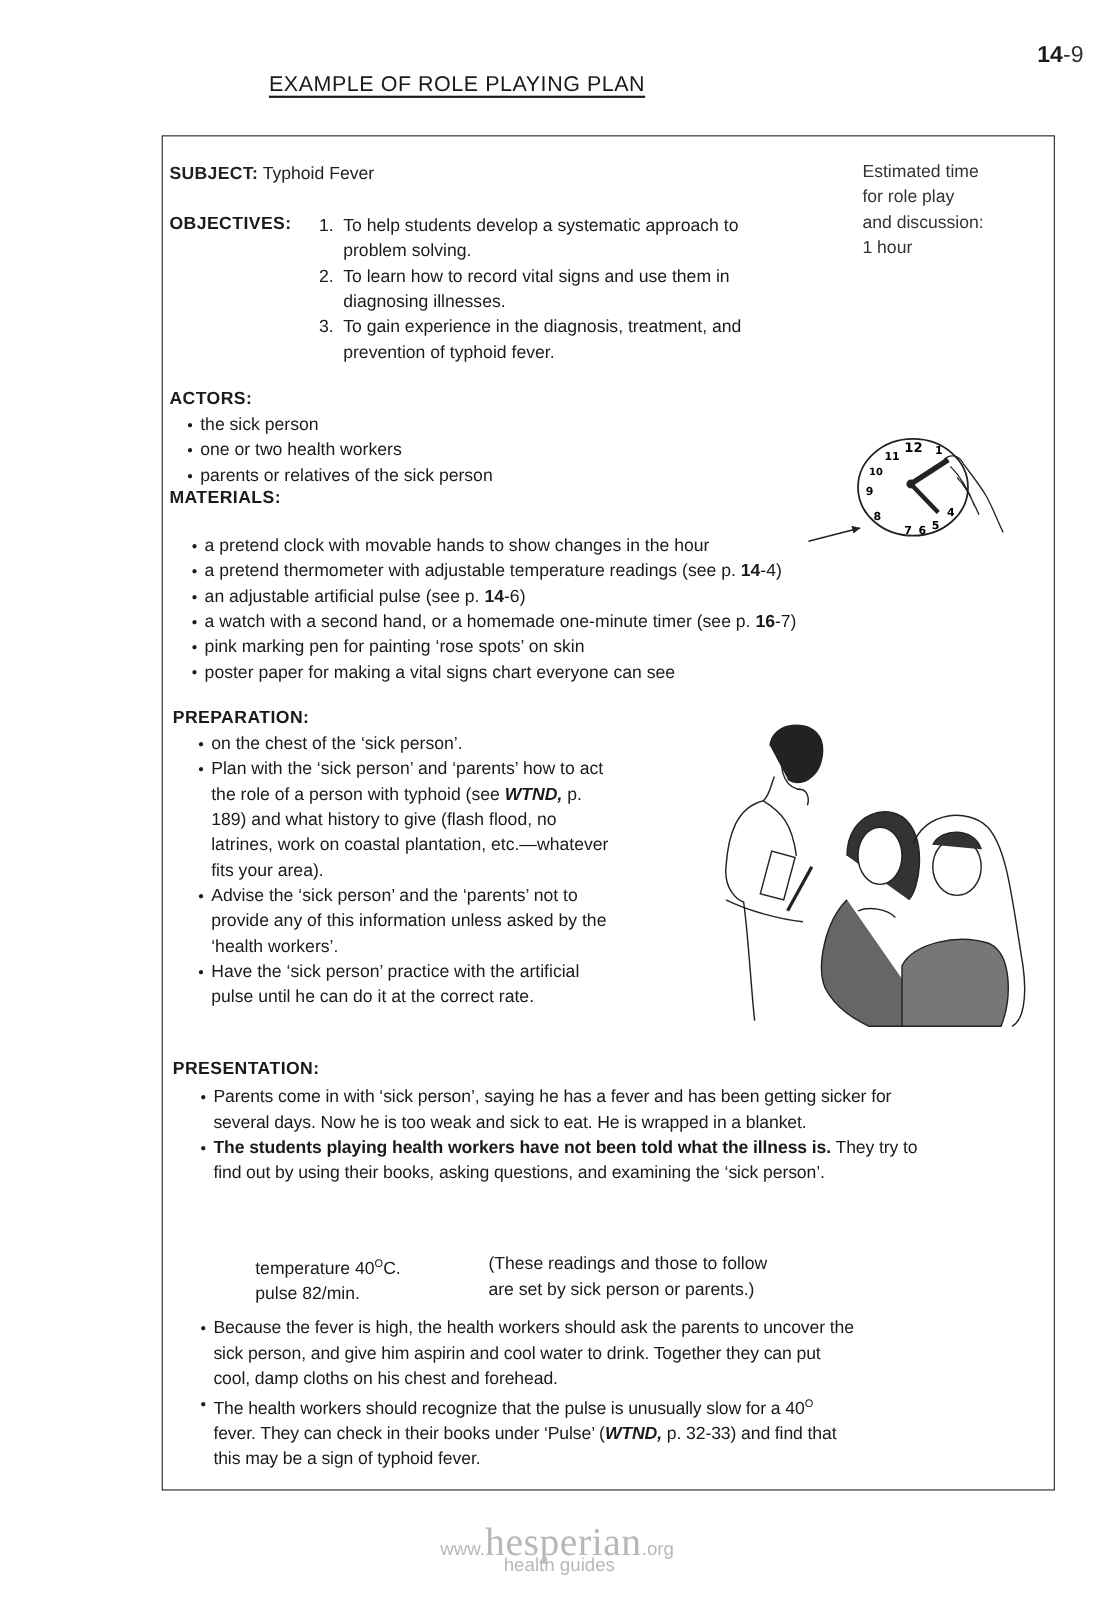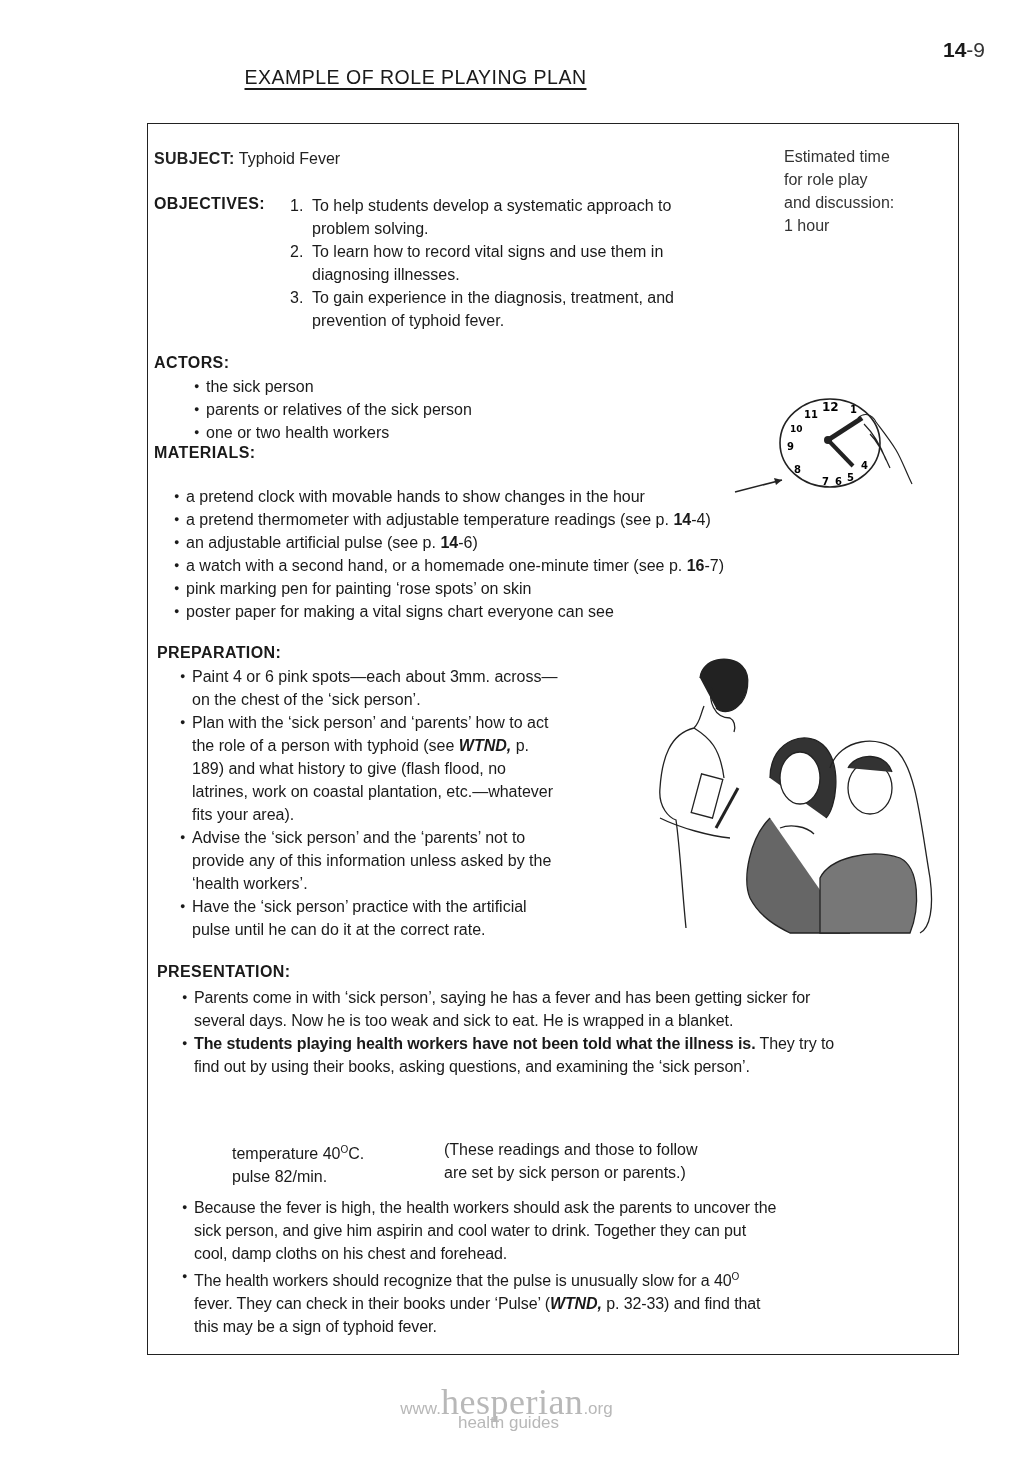--- a/index.html
+++ b/index.html
@@ -65,24 +65,24 @@
 <div class="obj-item" style="top:240px;">
   <div><span class="num">2.</span><span>To learn how to record vital signs and use them in</span></div>
   <div class="cont">diagnosing illnesses.</div>
 </div>
 <div class="obj-item" style="top:286px;">
   <div><span class="num">3.</span><span>To gain experience in the diagnosis, treatment, and</span></div>
   <div class="cont">prevention of typhoid fever.</div>
 </div>
 
 <div class="sec-head" style="left:154px; top:354px;">ACTORS:</div>
-<ul class="bullets" style="position:absolute; left:196px; top:375px;">
+<ul class="bullets" style="position:absolute; left:172px; top:375px;">
   <li>the sick person</li>
+  <li>one or two health workers</li>
   <li>parents or relatives of the sick person</li>
-  <li>one or two health workers</li>
 </ul>
 
 <svg class="illus" style="left:730px; top:388px;" width="190" height="115" viewBox="0 0 190 115">
   <line x1="5" y1="104" x2="52" y2="92" stroke="#222" stroke-width="1.5"></line>
   <polygon points="52,92 44,90 46,97" fill="#222"></polygon>
   <ellipse cx="100" cy="55" rx="50" ry="44" fill="none" stroke="#222" stroke-width="1.6"></ellipse>
   <text x="92" y="23" font-size="12" font-weight="bold" font-family="DejaVu Sans, sans-serif">12</text>
   <text x="120" y="25" font-size="10" font-weight="bold" font-family="DejaVu Sans, sans-serif">1</text>
   <text x="131" y="81" font-size="10" font-weight="bold" font-family="DejaVu Sans, sans-serif">4</text>
   <text x="117" y="93" font-size="10" font-weight="bold" font-family="DejaVu Sans, sans-serif">5</text>
@@ -104,21 +104,20 @@
   <li><span>a pretend thermometer with adjustable temperature readings (see p. </span><b>14</b><span>-4)</span></li>
   <li><span>an adjustable artificial pulse (see p. </span><b>14</b><span>-6)</span></li>
   <li><span>a watch with a second hand, or a homemade one-minute timer (see p. </span><b>16</b><span>-7)</span></li>
   <li><span>pink marking pen for painting ‘rose spots’ on skin</span></li>
   <li><span>poster paper for making a vital signs chart everyone can see</span></li>
 </ul>
 
 <div class="sec-head" style="left:157px; top:644px;">PREPARATION:</div>
 <ul class="bullets narrow" style="position:absolute; left:182px; top:665px; width:460px;">
   <li>
-    <div>Paint 4 or 6 pink spots—each about 3mm. across—</div>
     <div>on the chest of the ‘sick person’.</div>
   </li>
   <li>
     <div>Plan with the ‘sick person’ and ‘parents’ how to act</div>
     <div><span>the role of a person with typhoid (see </span><b><i>WTND,</i></b><span> p.</span></div>
     <div>189) and what history to give (flash flood, no</div>
     <div>latrines, work on coastal plantation, etc.—whatever</div>
     <div>fits your area).</div>
   </li>
   <li>

